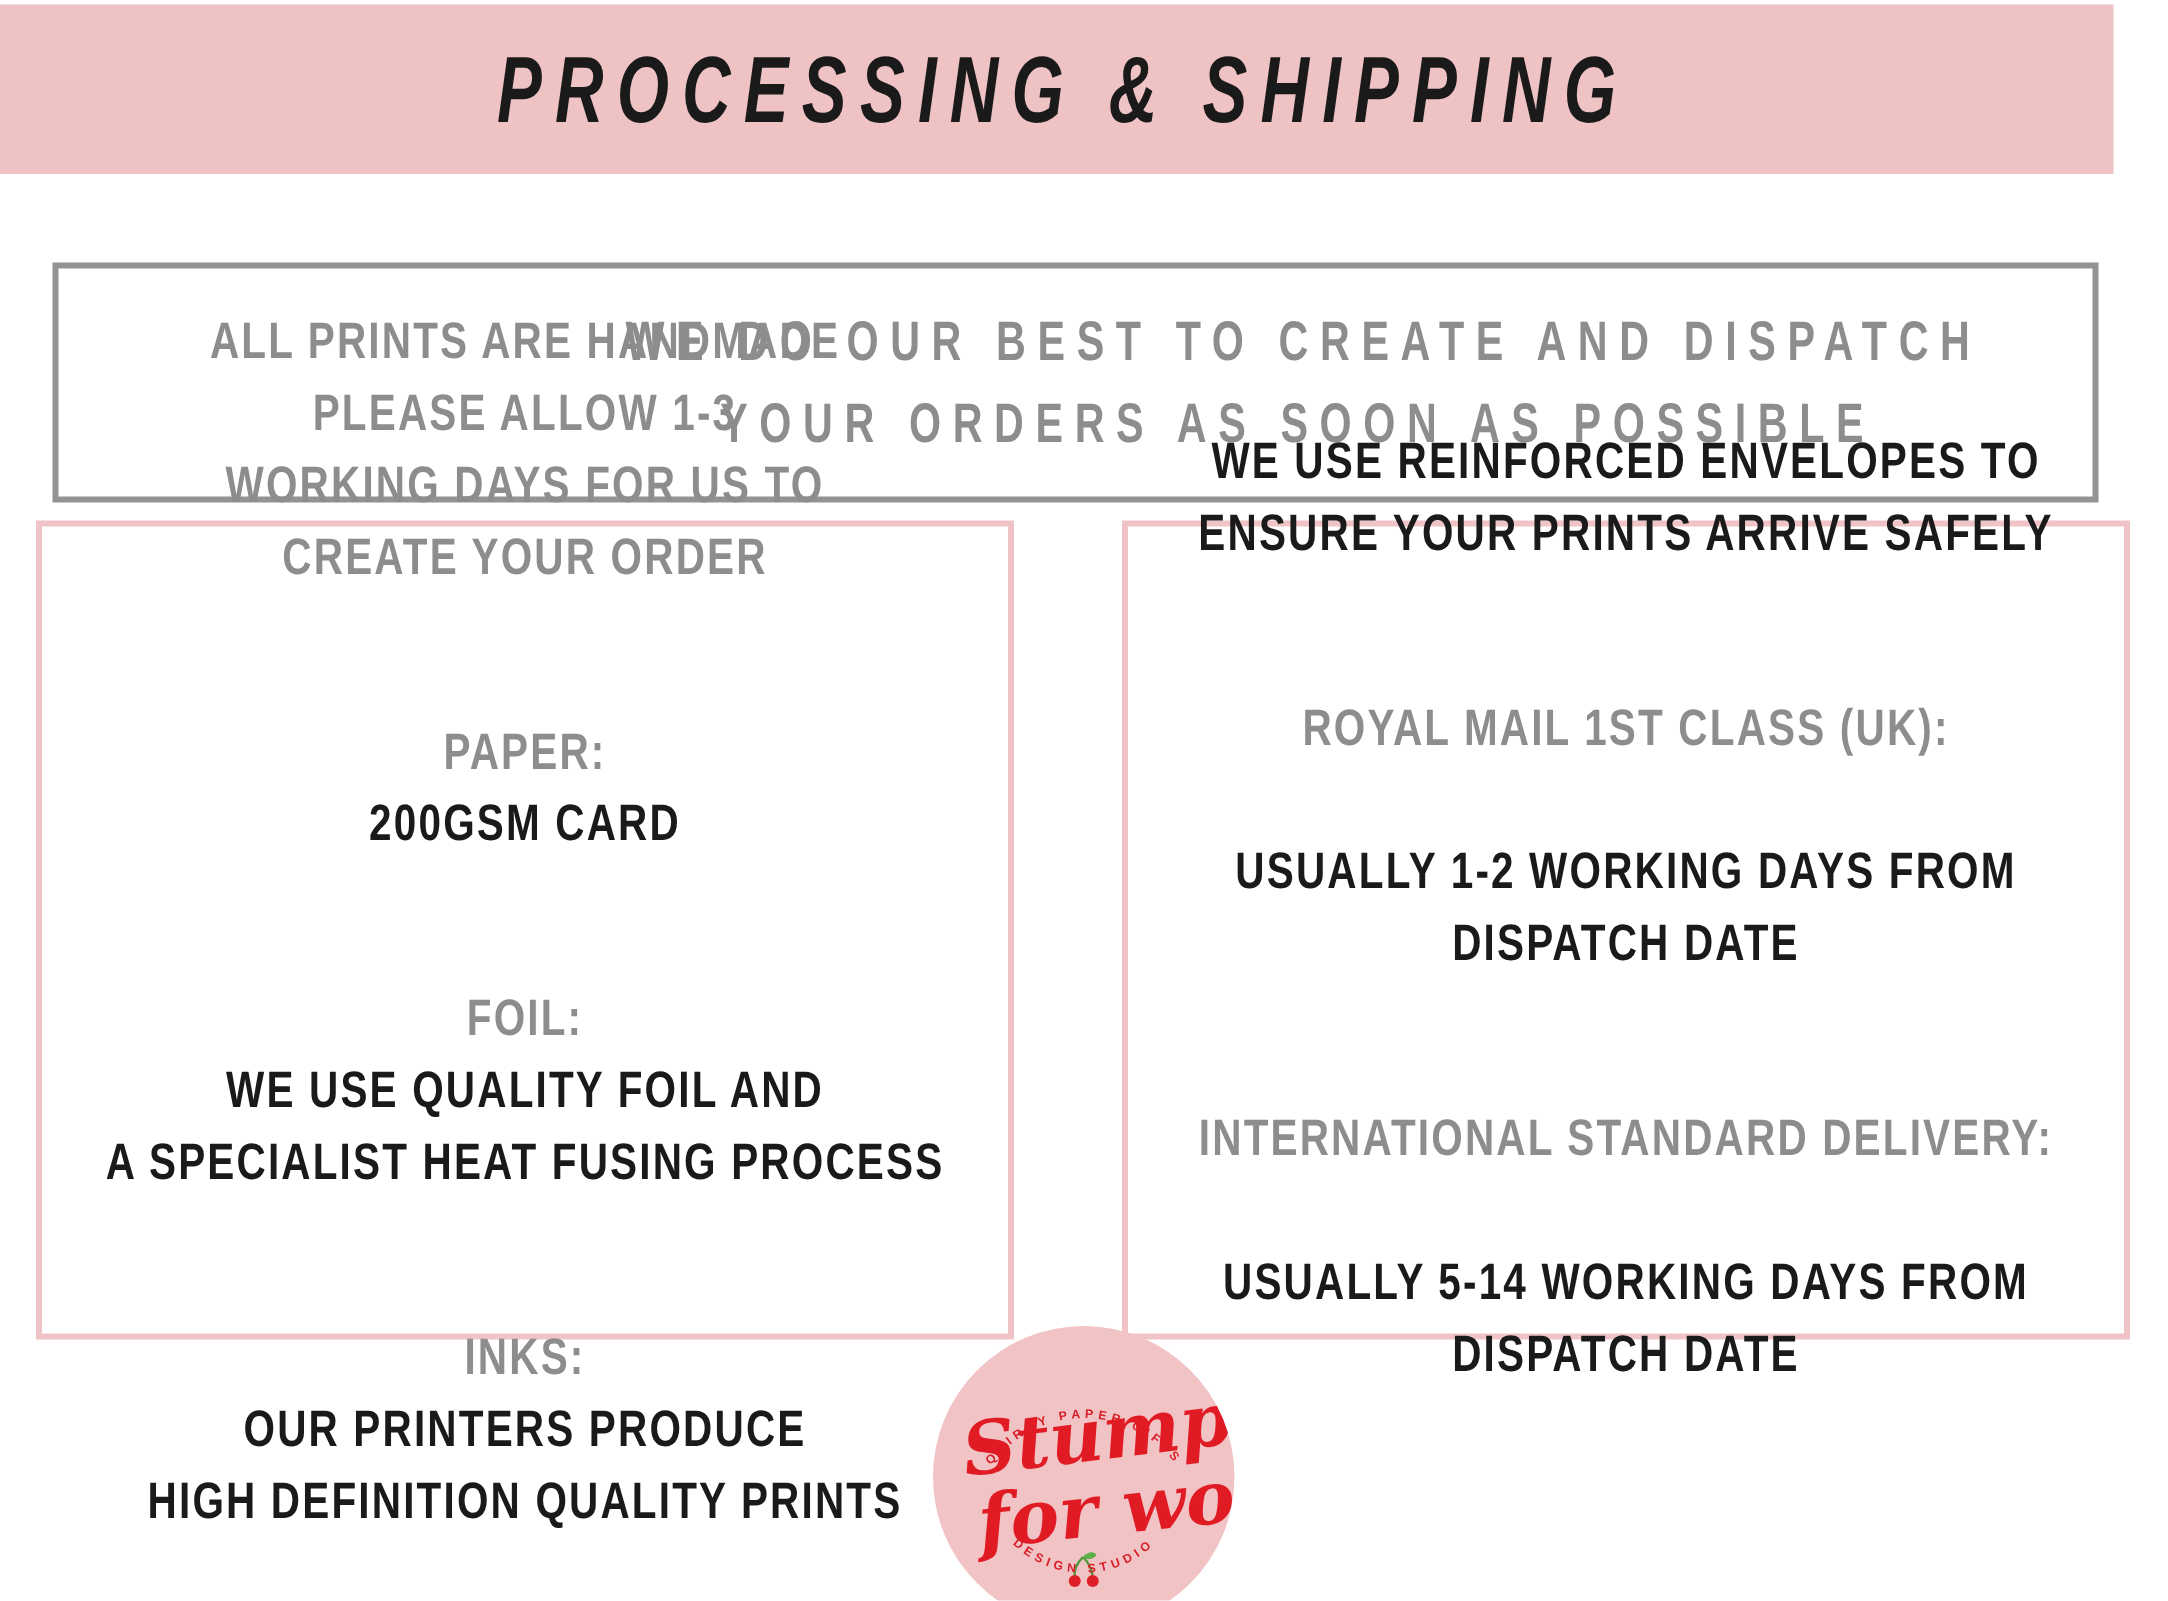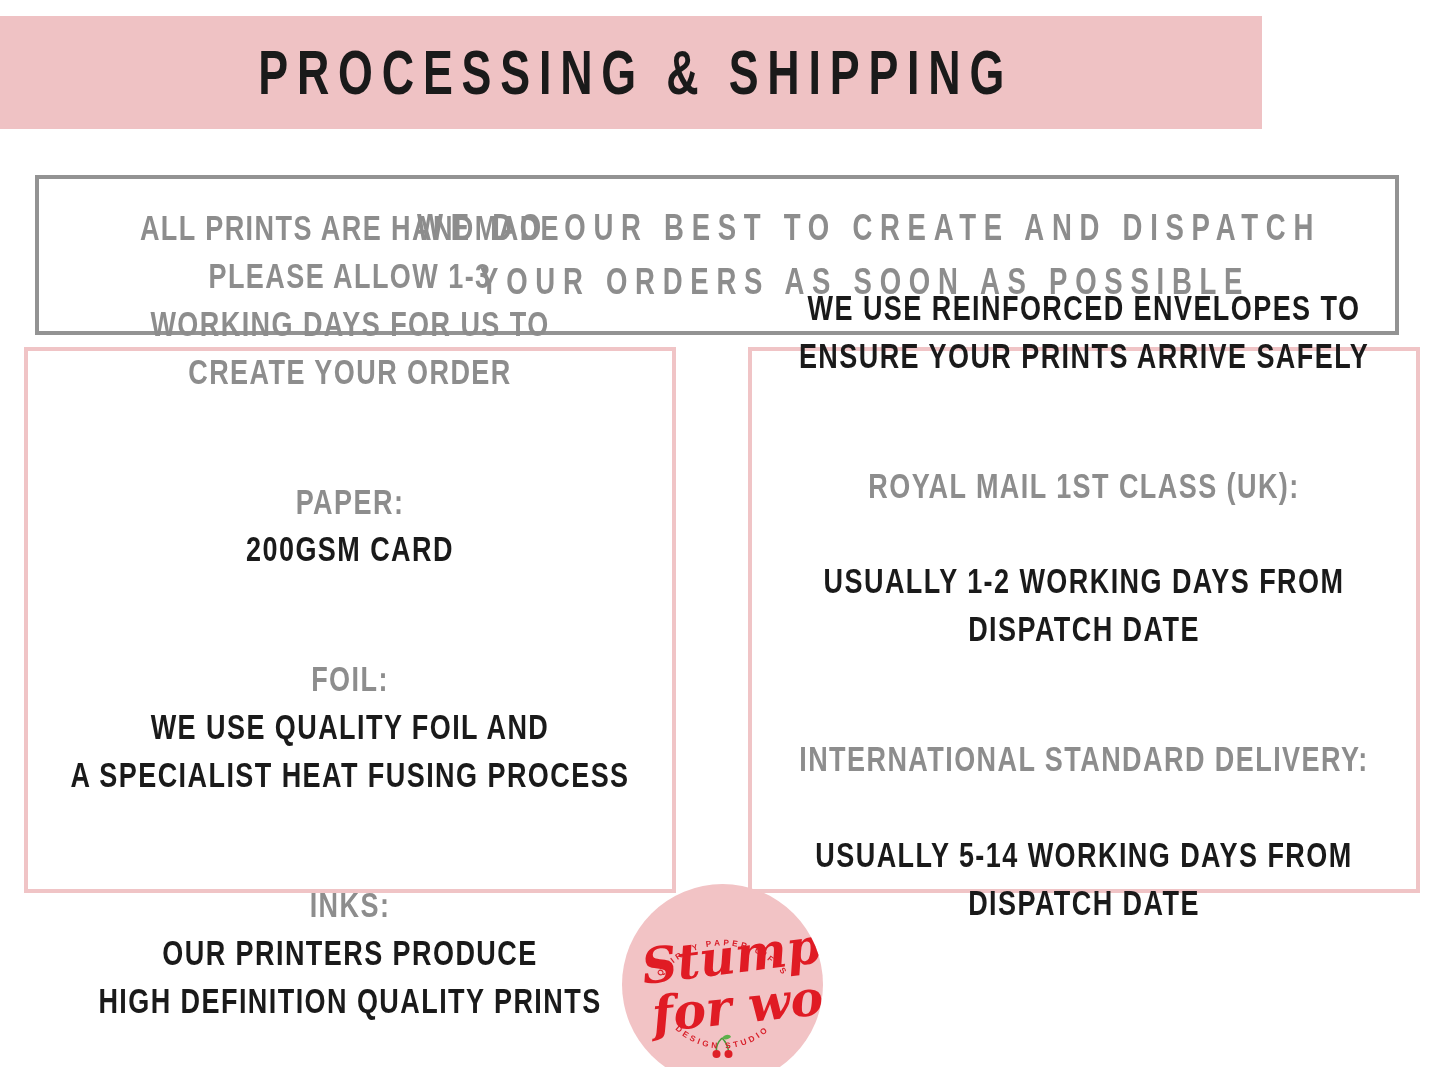--- a/index.html
+++ b/index.html
@@ -14,27 +14,28 @@
     position: relative;
     overflow: hidden;
     font-family: "Liberation Sans", sans-serif;
     -webkit-font-smoothing: antialiased;
   }
 
   
   .banner {
     position: absolute;
     left: 0;
-    top: 16px;
-    width: 1262px;
+    top: 3px;
+    width: 1409px;
     height: 113px;
     background: #efc2c4;
     display: flex;
     align-items: center;
     justify-content: center;
+    font-style: italic;
   }
   .banner-title {
     font-family: "Liberation Sans Narrow", "Liberation Sans", sans-serif;
     font-weight: 700;
     font-size: 56px;
     line-height: 1;
     color: #1a1a1a;
     letter-spacing: 11px;
     text-indent: 11px;
     transform: scaleX(0.80) scaleY(1.12);

